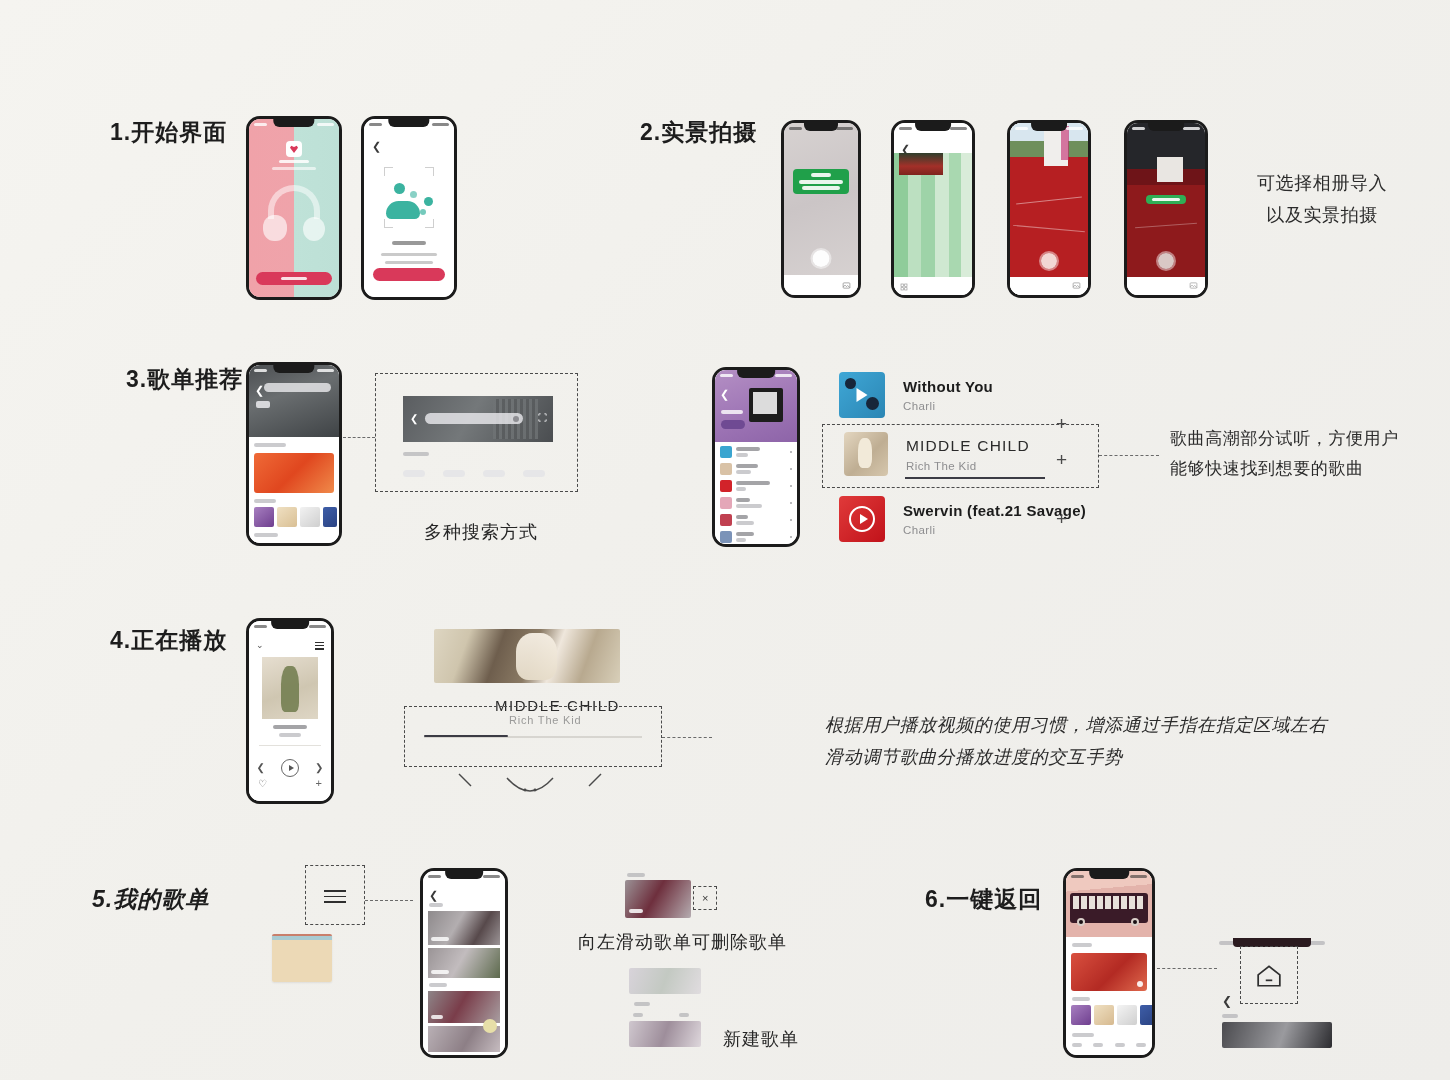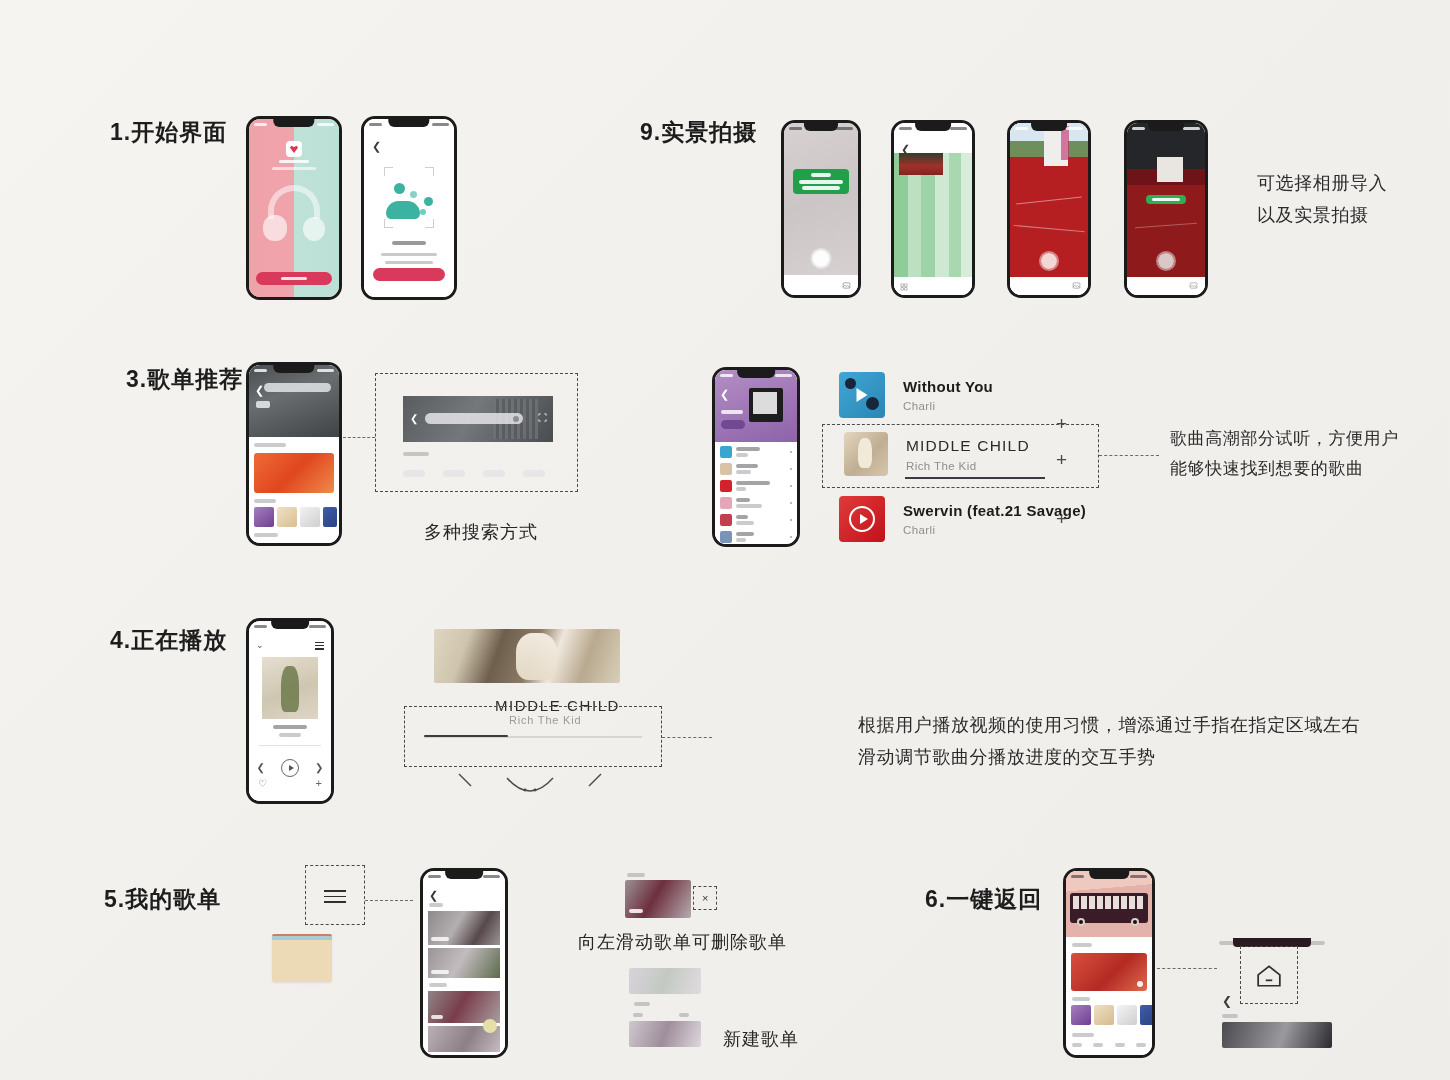--- a/index.html
+++ b/index.html
@@ -166,21 +166,21 @@
         <div class="blob" style="left:6px; top:20px; width:34px; height:18px; border-radius:14px 14px 6px 6px;"></div>
         <div class="blob" style="left:40px; top:28px; width:6px; height:6px; opacity:.7;"></div>
       </div>
       <div class="p2-cap"></div>
       <div class="p2-line" style="top:134px; width:56px;"></div>
       <div class="p2-line" style="top:142px; width:48px;"></div>
       <div class="p2-btn"></div>
     </div>
   </div>
 
-  <div class="sec-label" style="left:640px; top:117px;">9.实景拍摄</div>
+  <div class="sec-label" style="left:640px; top:117px;">2.实景拍摄</div>
 
   <div class="phone" style="left:781px; top:120px; width:80px; height:178px;">
     <div class="screen" style="background:linear-gradient(160deg,#d7d2d1,#cbc5c6 45%,#d9d4d3);">
       <div class="notch"></div>
       <div class="statusbar">
         <span class="sb-chunk l"></span>
         <span class="sb-chunk r"></span>
       </div>
       <div class="cam-toast" style="top:46px; width:56px;">
         <span class="bar" style="width:20px;"></span>
@@ -255,21 +255,21 @@
       </div>
       <div class="cam-bottom" style="height:18px;"></div>
       <div class="shutter" style="bottom:26px; width:16px; height:16px; background:rgba(225,220,216,.9);"></div>
       <svg class="cam-icon" viewBox="0 0 24 24" fill="none" stroke="#555" stroke-width="2">
           <rect x="3" y="5" width="18" height="14" rx="2"></rect>
           <path d="M3 16l5-5 4 4 3-3 6 6"></path>
         </svg>
     </div>
   </div>
 
-  <div class="note big" style="left:1257px; top:168px;">可选择相册导入
+  <div class="note big" style="left:1257px; top:168px;text-align:center;">可选择相册导入
 以及实景拍摄</div>
 
   <div class="sec-label" style="left:126px; top:364px;">3.歌单推荐</div>
 
   <div class="phone" style="left:246px; top:362px; width:96px; height:184px;">
     <div class="screen" style="background:#fff;">
       <div class="notch"></div>
       <div style="position:absolute;left:0;right:0;top:0;height:72px;background:linear-gradient(160deg,#4c4f52,#6a6e70 40%,#3f4346);"></div>
       <div class="statusbar">
         <span class="sb-chunk l light"></span>
@@ -465,24 +465,24 @@
   <div class="prog-track" style="left:424px; top:736px; width:218px;"></div>
   <div class="prog-fill" style="left:424px; top:735px; width:84px;"></div>
   <svg style="position:absolute;left:455px;top:772px;width:150px;height:32px;" viewBox="0 0 150 32" fill="none" stroke="#4a4a4a" stroke-width="1.4">
     <path d="M4 2 L16 14"></path>
       <path d="M146 2 L134 14"></path>
     <path d="M52 6 q23 26 46 0"></path>
     <circle cx="70" cy="18" r="1.4" fill="#4a4a4a" stroke="none"></circle>
     <circle cx="80" cy="18" r="1.4" fill="#4a4a4a" stroke="none"></circle>
   </svg>
   <div class="dashline" style="left:662px; top:737px; width:50px;"></div>
-  <div class="note big" style="left:858px; top:710px;">根据用户播放视频的使用习惯，增添通过手指在指定区域左右
+  <div class="note big" style="left:825px; top:710px;font-style:italic;">根据用户播放视频的使用习惯，增添通过手指在指定区域左右
 滑动调节歌曲分播放进度的交互手势</div>
 
-  <div class="sec-label" style="left:104px; top:884px;">5.我的歌单</div>
+  <div class="sec-label" style="left:92px; top:884px;font-style:italic;">5.我的歌单</div>
 
   <div class="dashbox" style="left:305px; top:865px; width:60px; height:60px;"></div>
   <div class="hamb" style="left:324px; top:890px;">
       <i></i>
       <i></i>
       <i></i>
     </div>
   <div class="dashline" style="left:365px; top:900px; width:48px;"></div>
   <div class="book" style="left:272px; top:934px;"></div>
 

